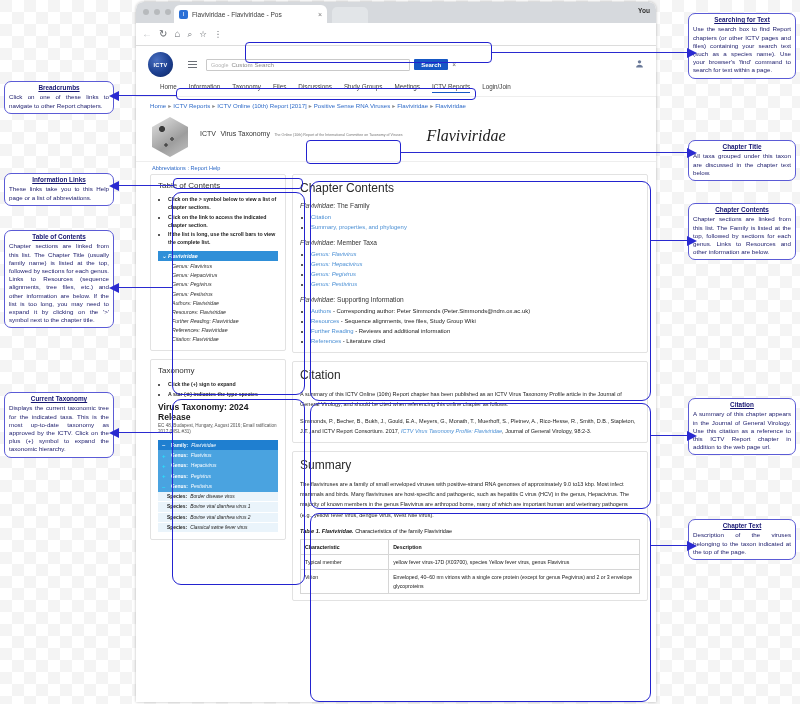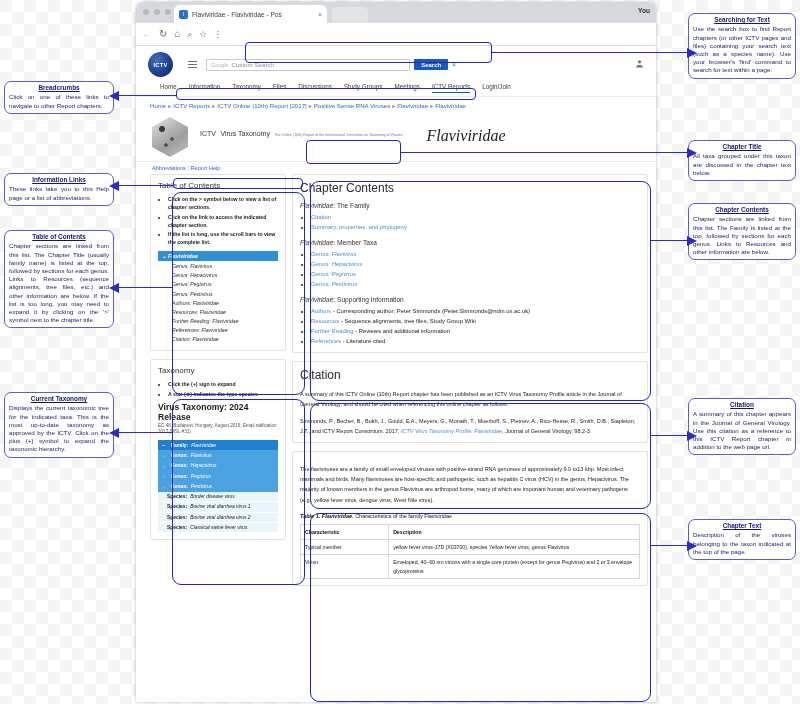--- a/index.html
+++ b/index.html
@@ -471,20 +471,21 @@
             </ul>
           </div>
 
           <div class="panel">
             <h2 class="sec-title">Citation</h2>
             <p class="para">A summary of this ICTV Online (10th) Report chapter has been published as an ICTV Virus Taxonomy Profile article in the Journal of General Virology, and should be cited when referencing this online chapter as follows:</p>
             <p class="para"><span>Simmonds, P., Becher, B., Bukh, J., Gould, E.A., Meyers, G., Monath, T., Muerhoff, S., Pletnev, A., Rico-Hesse, R., Smith, D.B., Stapleton, J.T., and ICTV Report Consortium. 2017, </span><a>ICTV Virus Taxonomy Profile: Flaviviridae</a><span>, Journal of General Virology, 98:2-3.</span></p>
           </div>
 
           <div class="panel">
+            <h2 class="sec-title">Summary</h2>
             <p class="para">The flaviviruses are a family of small enveloped viruses with positive-strand RNA genomes of approximately 9.0 to13 kbp. Most infect mammals and birds. Many flaviviruses are host-specific and pathogenic, such as hepatitis C virus (HCV) in the genus, Hepacivirus. The majority of known members in the genus Flavivirus are arthropod borne, many of which are important human and veterinary pathogens (e.g., yellow fever virus, dengue virus, West Nile virus).</p>
             <div class="tbl-cap"><b><i>Table 1. Flaviviridae.</i></b><span> Characteristics of the family Flaviviridae</span></div>
             <table class="chr">
               <tbody>
                   <tr>
                 <th class="c1">Characteristic</th>
                 <th>Description</th>
               </tr>
               <tr>
                 <td class="c1">Typical member</td>

